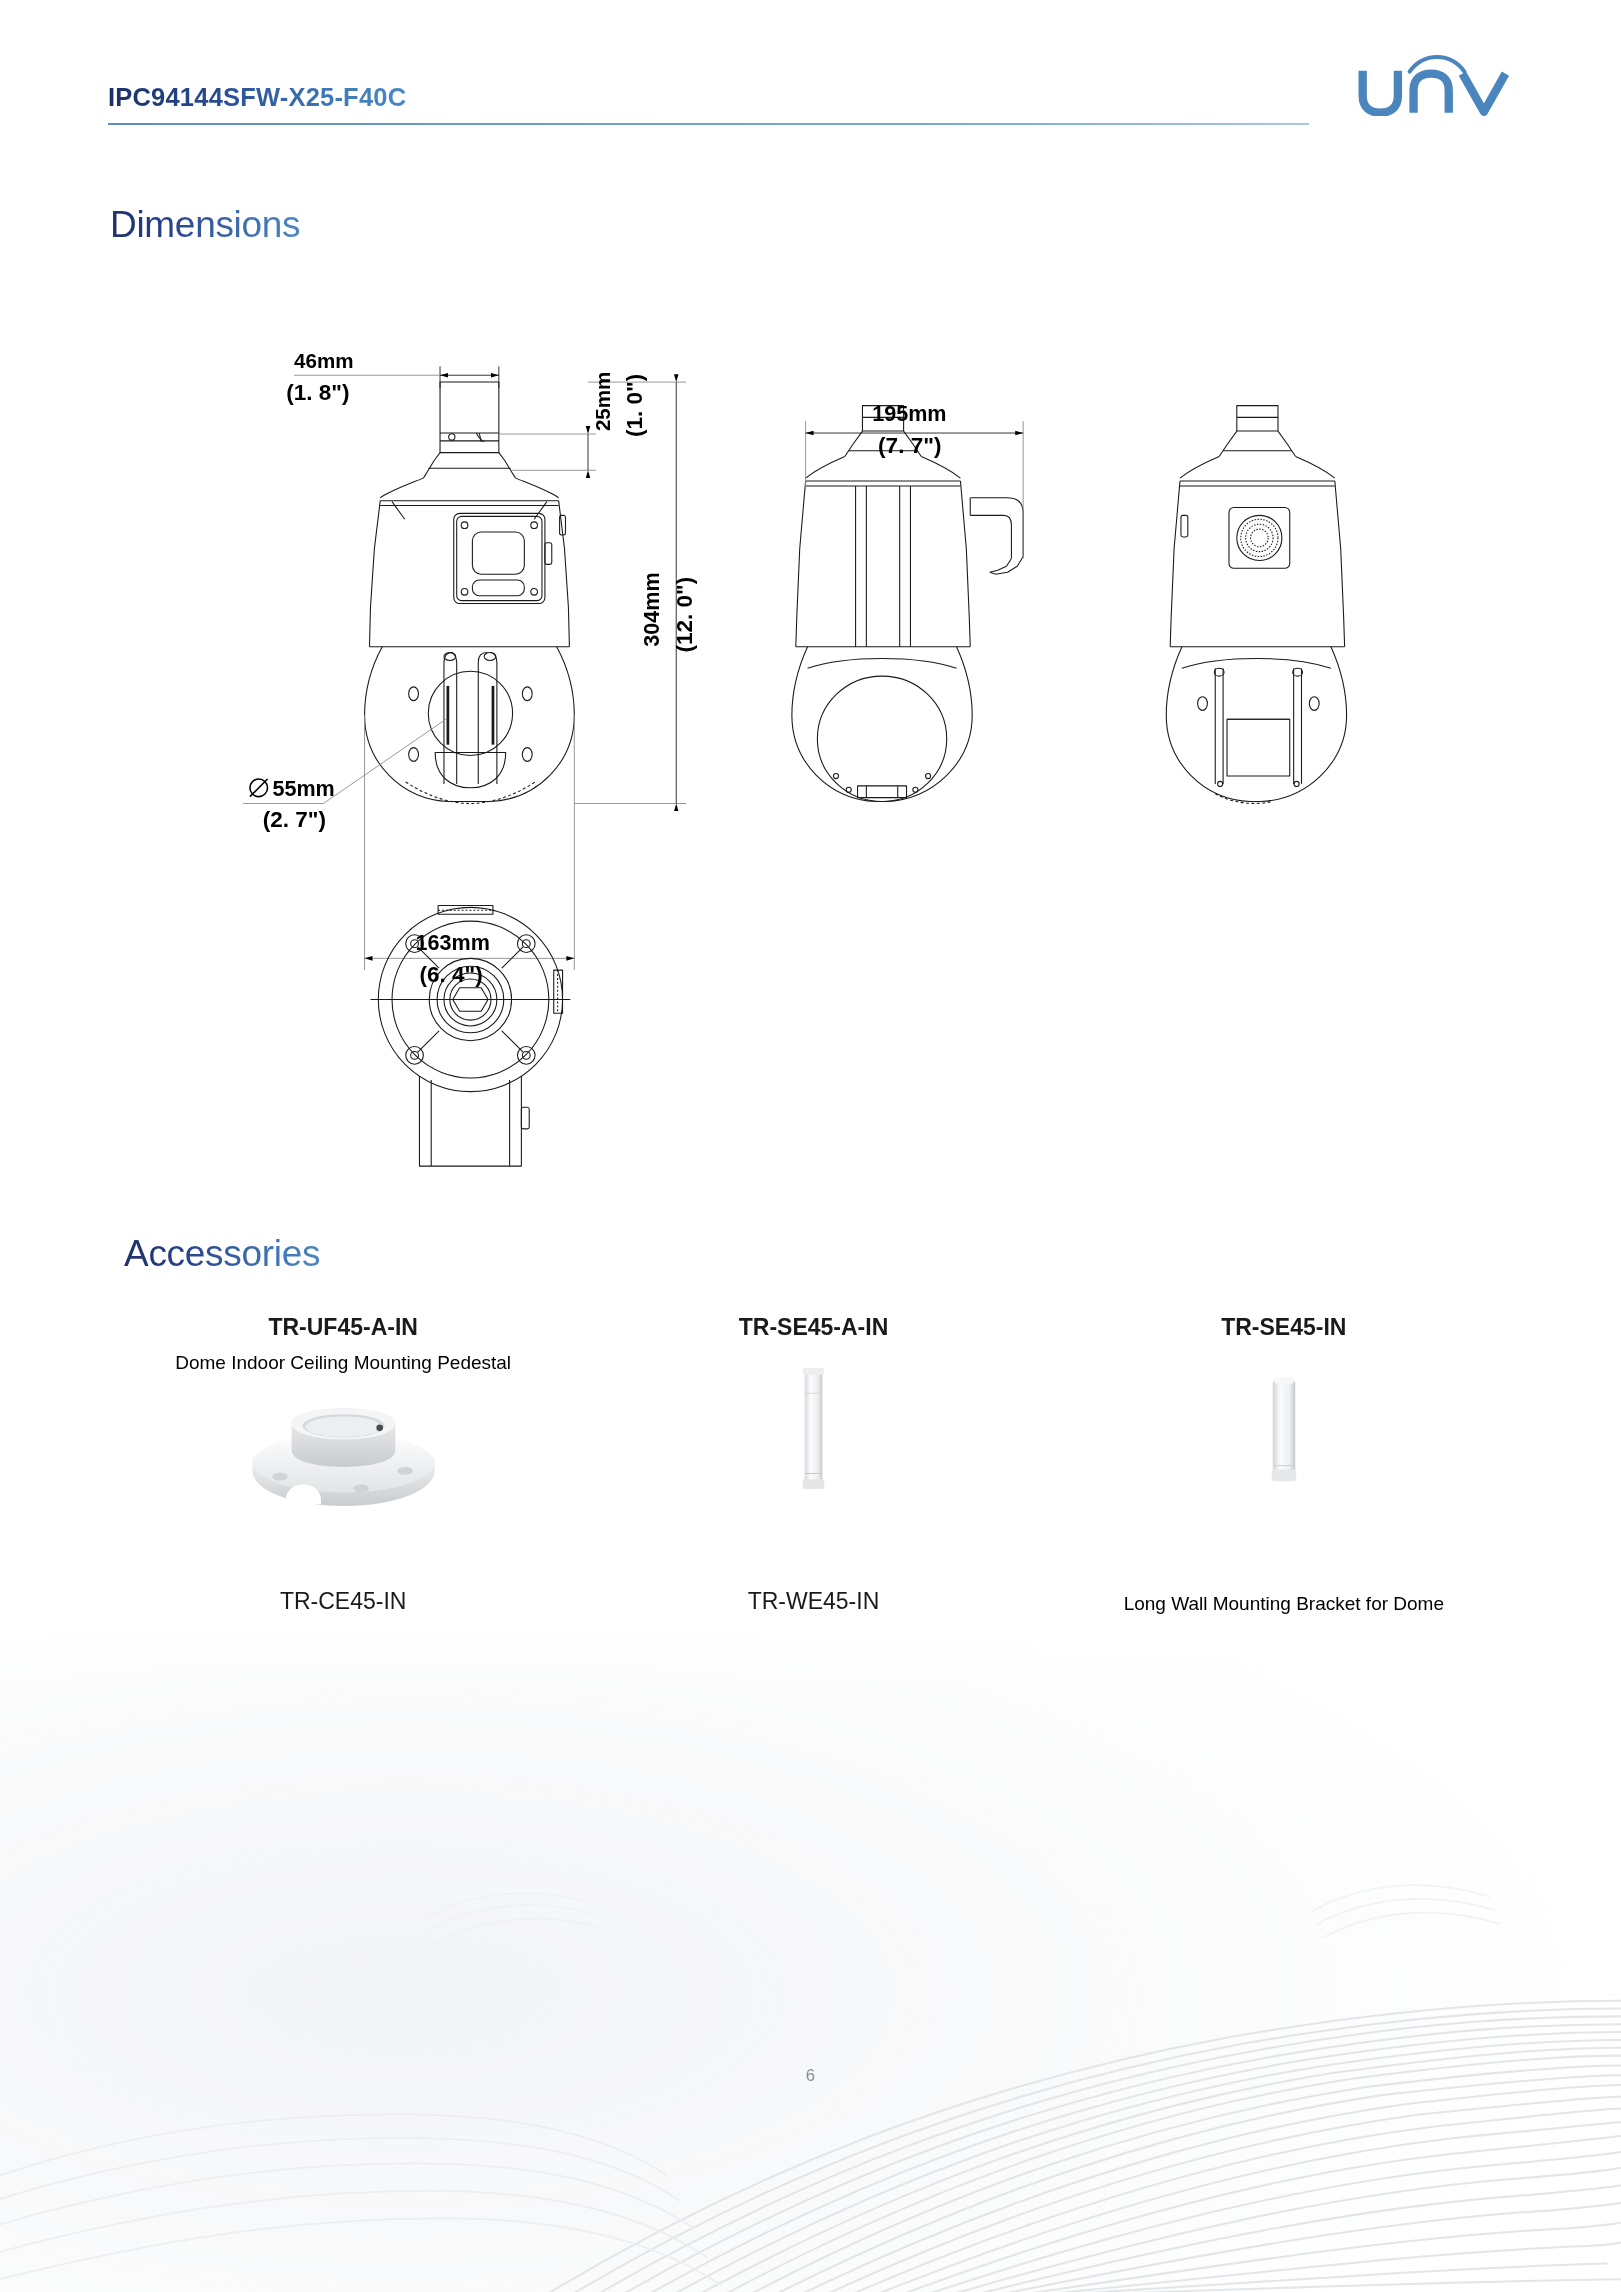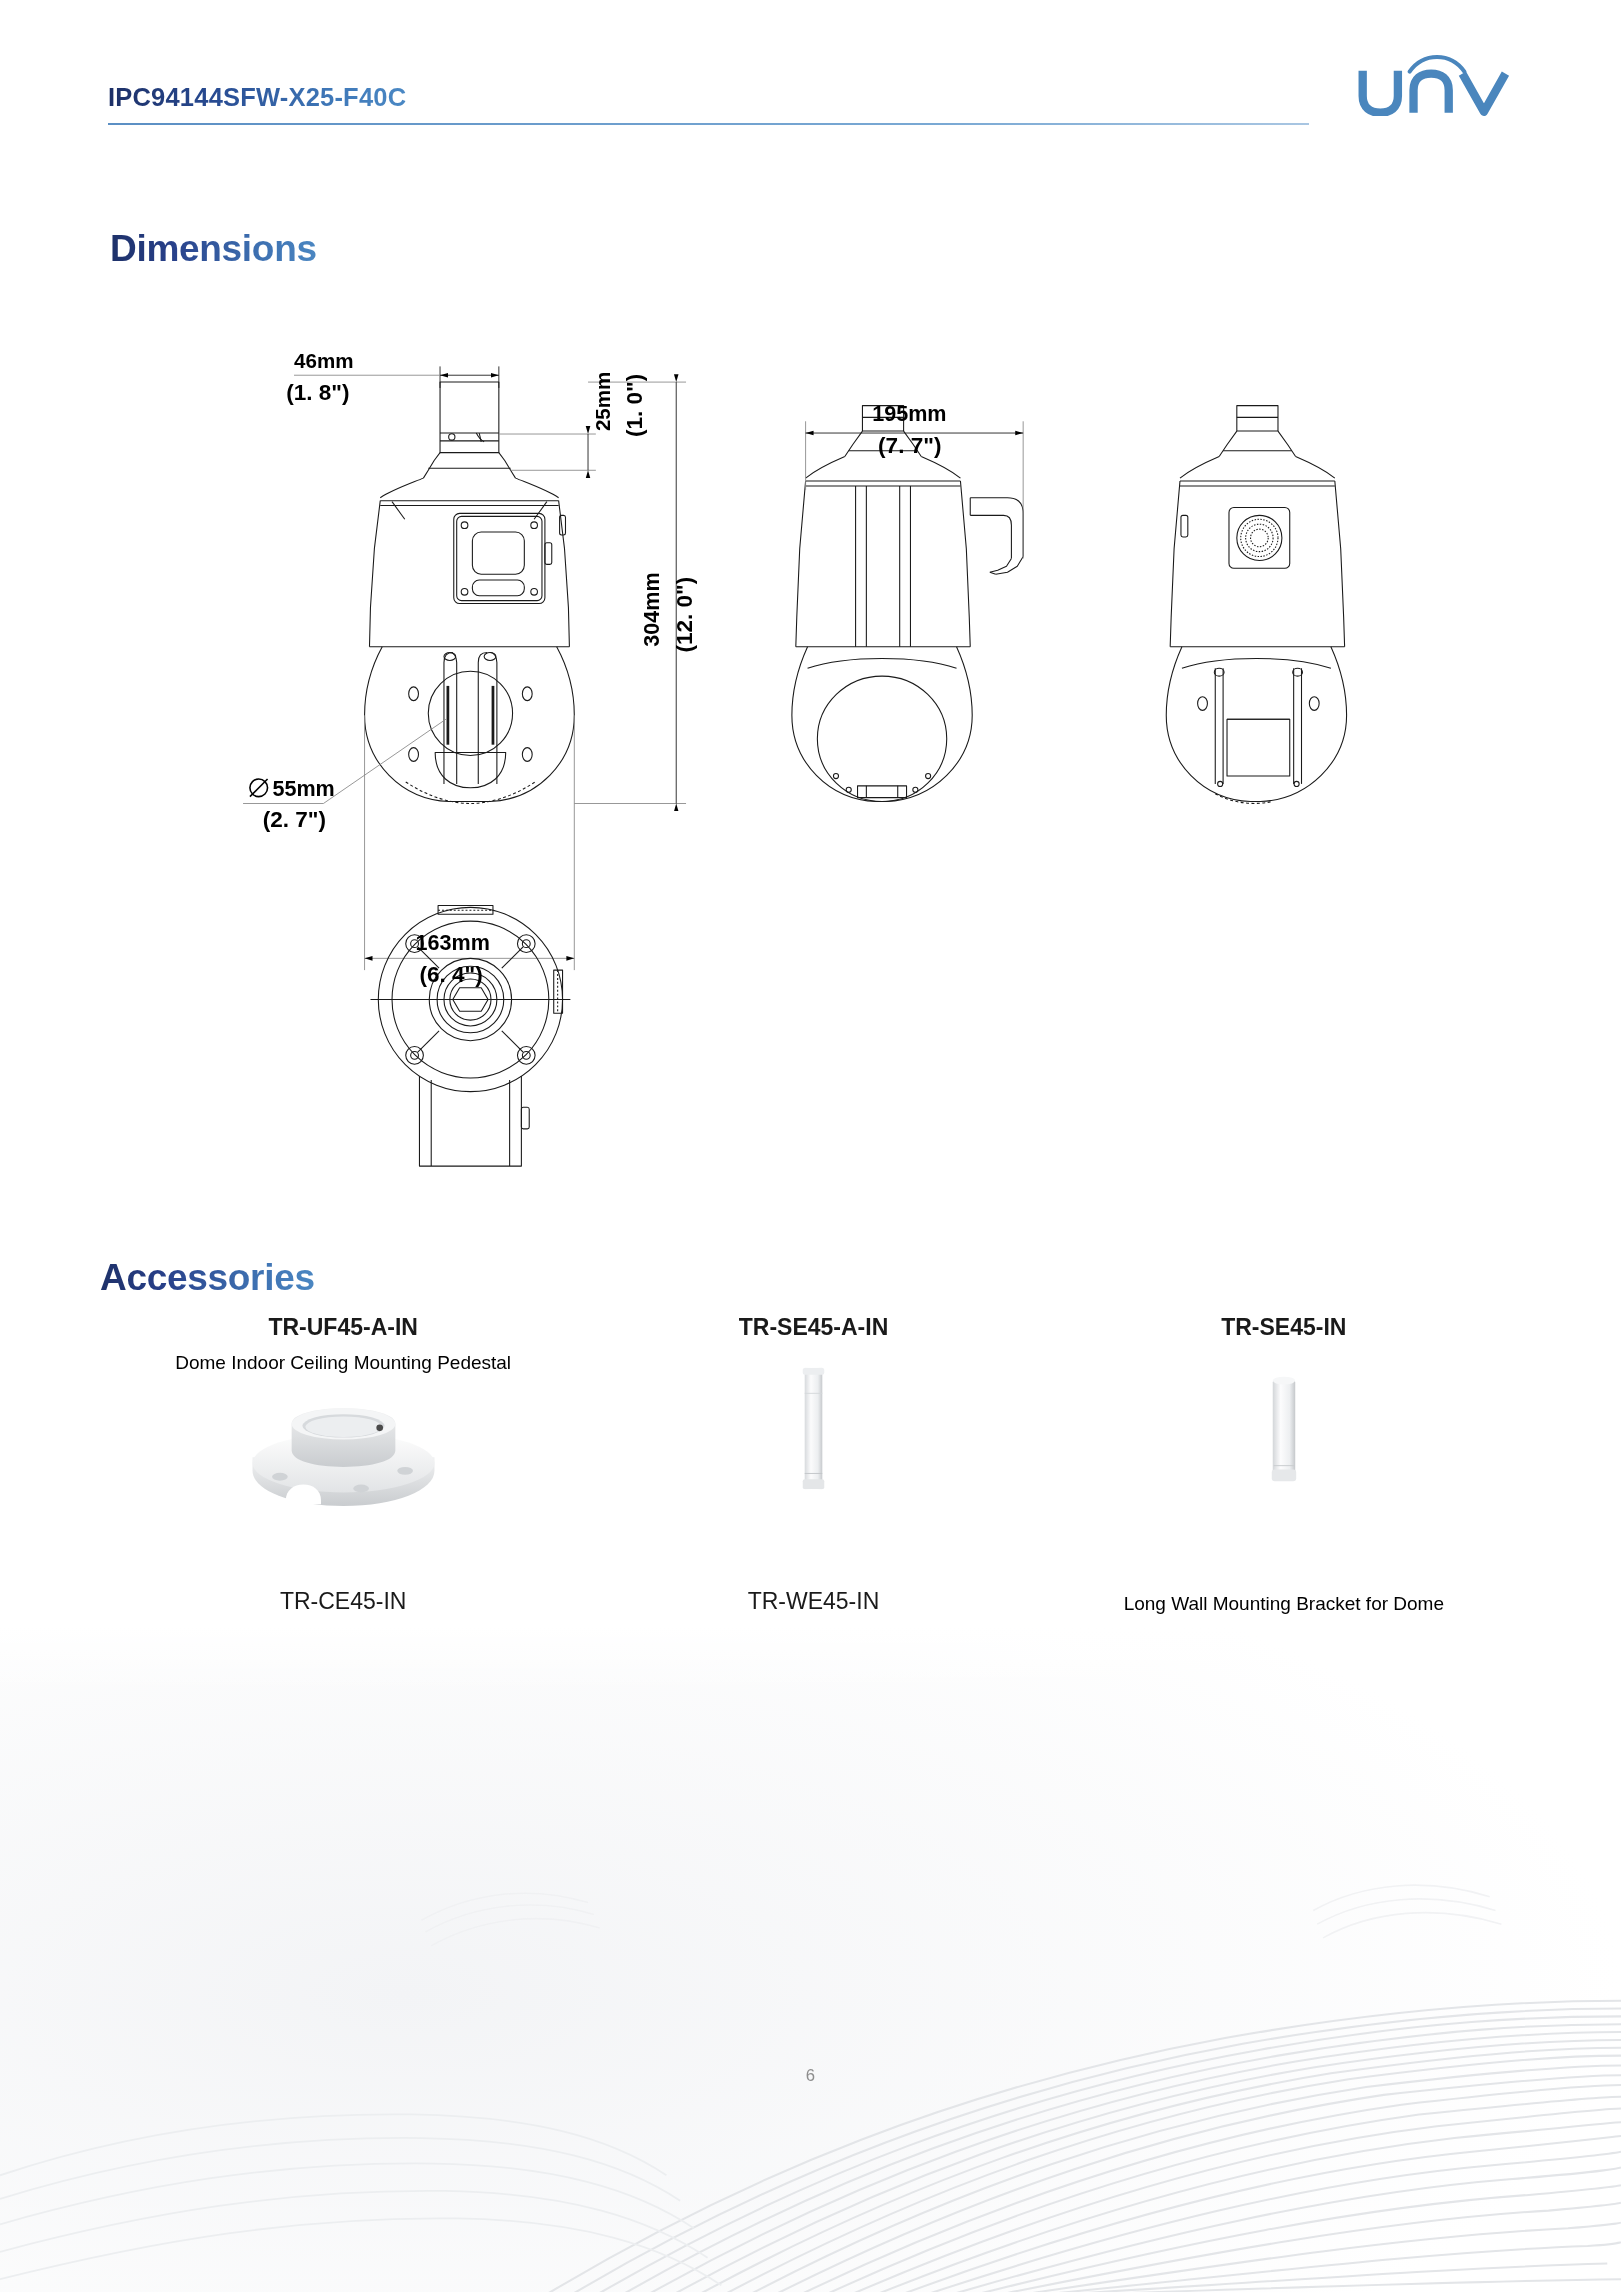--- a/index.html
+++ b/index.html
@@ -50,31 +50,30 @@
     right: 96px;
     top: 43px;
     width: 176px;
     height: 73px;
   }
 
   
   .section-heading {
     position: absolute;
     font-size: 37px;
-    font-weight: bold;
+    font-weight: normal;
     letter-spacing: -0.3px;
     background: linear-gradient(90deg, #1e3169 0%, #28408a 30%, #3d6fb0 70%, #4b87c2 100%);
     -webkit-background-clip: text;
     background-clip: text;
     color: transparent;
     white-space: nowrap;
-    margin-top: 24px;
   }
   #heading-dimensions { left: 110px; top: 204px; }
-  #heading-accessories { left: 100px; top: 1233px; }
+  #heading-accessories { left: 124px; top: 1233px; }
 
   
   .drawing-area {
     position: absolute;
     left: 0;
     top: 323px;
     width: 1621px;
     height: 863px;
   }
   .drawing-svg { display: block; }

